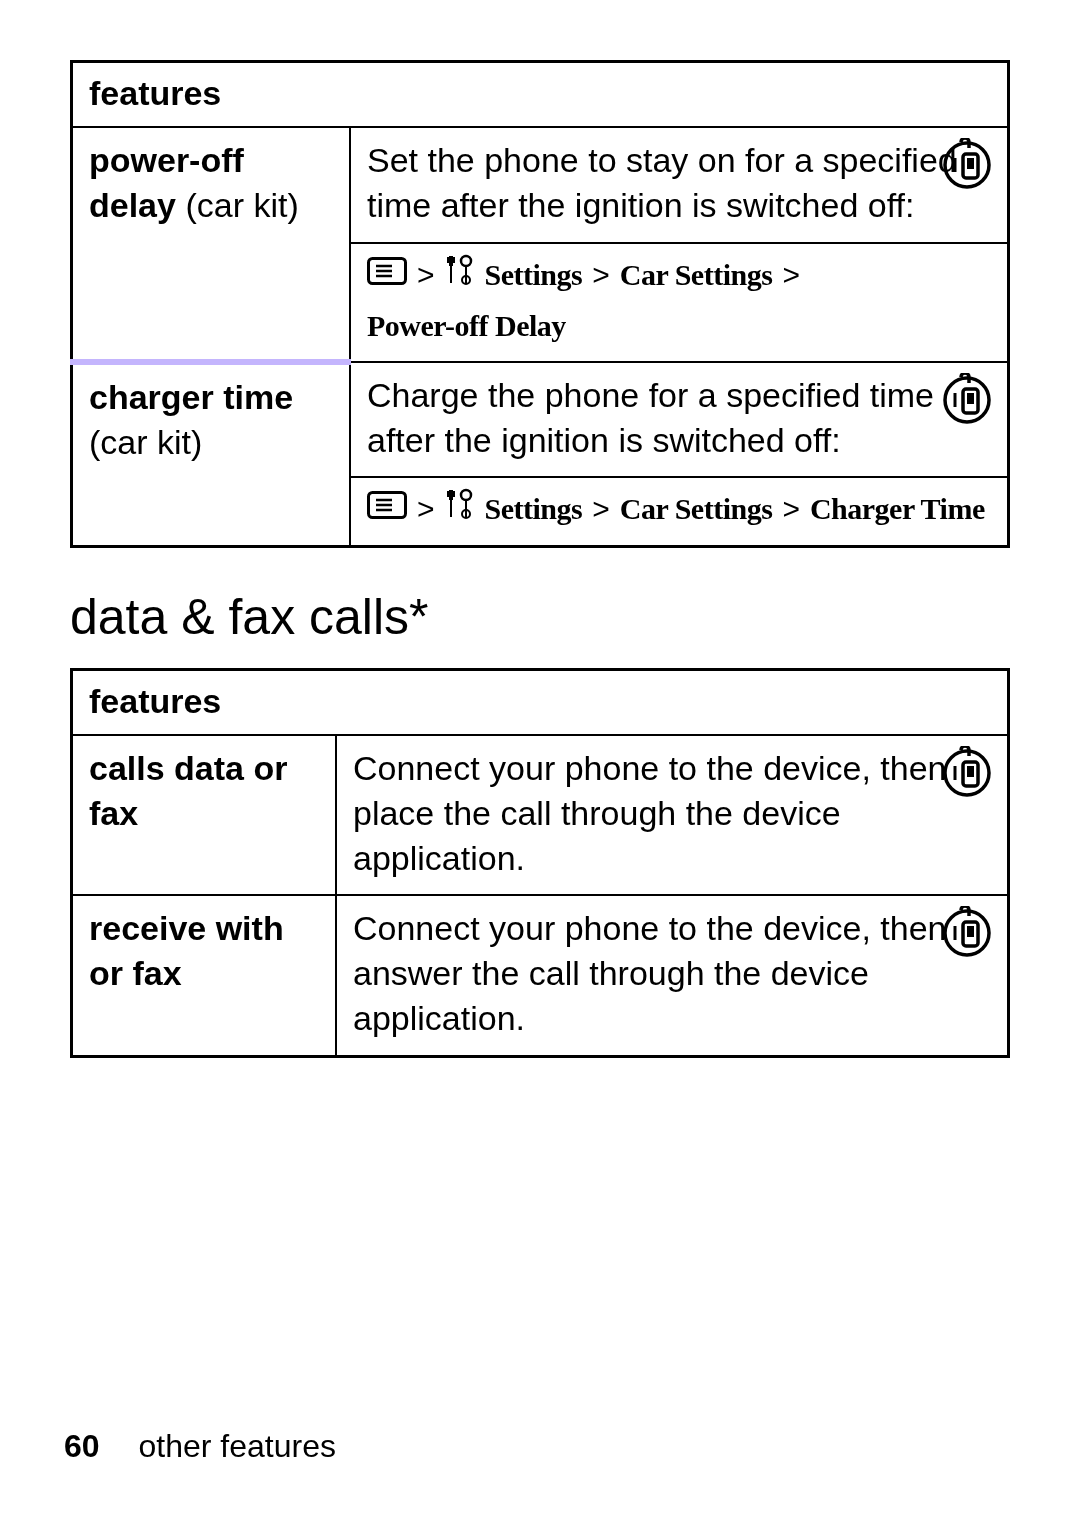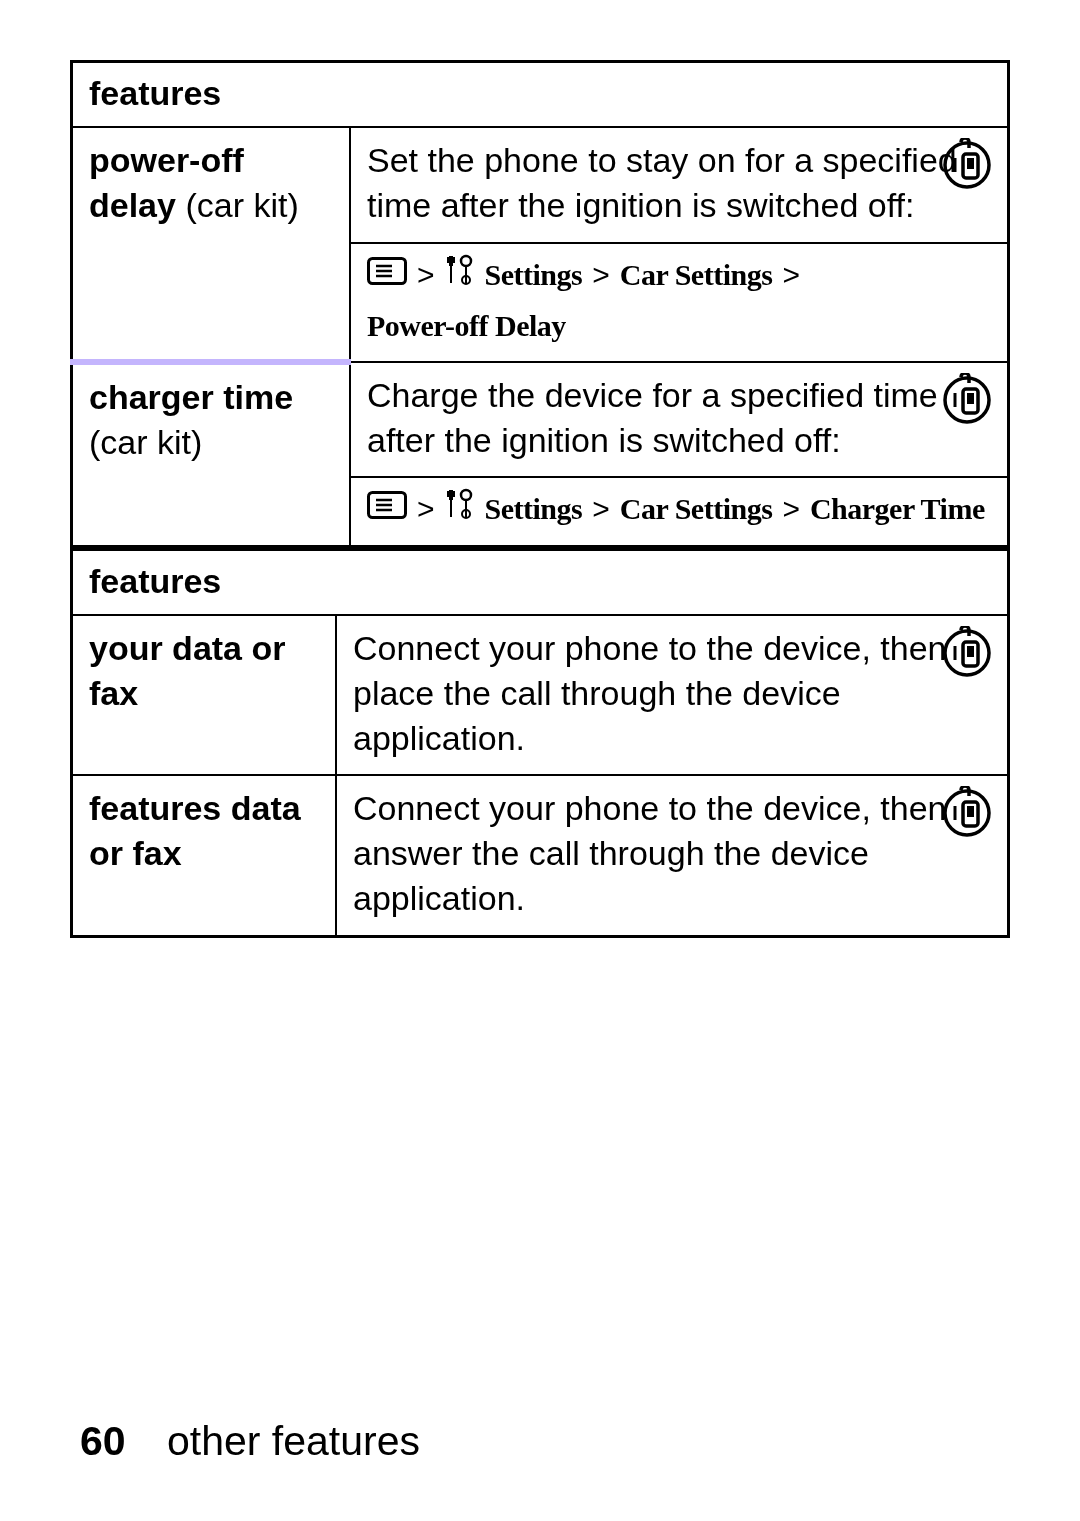--- a/index.html
+++ b/index.html
@@ -67,23 +67,23 @@
     margin: 40px 0 22px 0;
     font-weight: 400;
   }
   .intro {
     font-size: 34px;
     margin: 0 0 26px 0;
     line-height: 1.35;
   }
   .footer {
     position: absolute;
-    left: 80px;
+    left: 64px;
     bottom: 56px;
-    font-size: 41px;
+    font-size: 32px;
   }
   .footer .pnum { font-weight: 700; margin-right: 30px; }
   
   .menu-icon, .tools-icon {
     display: inline-block;
     vertical-align: middle;
   }
 </style>
 </head>
 <body>
@@ -145,21 +145,21 @@
         </span>
       </td>
     </tr>
 
     <tr>
       <td class="labelcell" rowspan="2">
         <span class="bold">charger time</span><br>
         <span>(car kit)</span>
       </td>
       <td class="desccell">
-        <span>Charge the device for a specified time after the ignition is switched off:</span>
+        <span>Charge the phone for a specified time after the ignition is switched off:</span>
         <span class="accessory-icon">
           <svg width="52" height="52" viewBox="0 0 52 52">
             <circle cx="26" cy="27" r="22" fill="none" stroke="#000" stroke-width="3.5"></circle>
             <rect x="22" y="16" width="15" height="24" rx="3" fill="none" stroke="#000" stroke-width="3.5"></rect>
             <rect x="26" y="20" width="7" height="11" fill="#000"></rect>
             <path d="M20 4 a4 4 0 0 1 8 0 v6" fill="none" stroke="#000" stroke-width="3.5"></path>
             <line x1="14" y1="20" x2="14" y2="34" stroke="#000" stroke-width="3"></line>
           </svg>
         </span>
       </td>
@@ -192,47 +192,48 @@
           <span class="gt">&gt;</span>
           <span class="seg">Car Settings</span>
           <span class="gt">&gt;</span>
           <span class="seg">Charger Time</span>
         </span>
       </td>
     </tr>
   </tbody>
     </table>
 
+  <div class="section-title">data &amp; fax calls*</div>
 
 
   <table class="feat">
     <tbody>
         <tr>
       <th class="hdr" colspan="2">features</th>
     </tr>
     <tr>
       <td class="labelcell" style="width:230px;">
-        <span class="bold">your data or fax</span>
+        <span class="bold">calls data or fax</span>
       </td>
       <td class="desccell">
         <span>Connect your phone to the device, then place the call through the device application.</span>
         <span class="accessory-icon">
           <svg width="52" height="52" viewBox="0 0 52 52">
             <circle cx="26" cy="27" r="22" fill="none" stroke="#000" stroke-width="3.5"></circle>
             <rect x="22" y="16" width="15" height="24" rx="3" fill="none" stroke="#000" stroke-width="3.5"></rect>
             <rect x="26" y="20" width="7" height="11" fill="#000"></rect>
             <path d="M20 4 a4 4 0 0 1 8 0 v6" fill="none" stroke="#000" stroke-width="3.5"></path>
             <line x1="14" y1="20" x2="14" y2="34" stroke="#000" stroke-width="3"></line>
           </svg>
         </span>
       </td>
     </tr>
     <tr>
       <td class="labelcell" style="width:230px;">
-        <span class="bold">features data or fax</span>
+        <span class="bold">receive with or fax</span>
       </td>
       <td class="desccell">
         <span>Connect your phone to the device, then answer the call through the device application.</span>
         <span class="accessory-icon">
           <svg width="52" height="52" viewBox="0 0 52 52">
             <circle cx="26" cy="27" r="22" fill="none" stroke="#000" stroke-width="3.5"></circle>
             <rect x="22" y="16" width="15" height="24" rx="3" fill="none" stroke="#000" stroke-width="3.5"></rect>
             <rect x="26" y="20" width="7" height="11" fill="#000"></rect>
             <path d="M20 4 a4 4 0 0 1 8 0 v6" fill="none" stroke="#000" stroke-width="3.5"></path>
             <line x1="14" y1="20" x2="14" y2="34" stroke="#000" stroke-width="3"></line>

